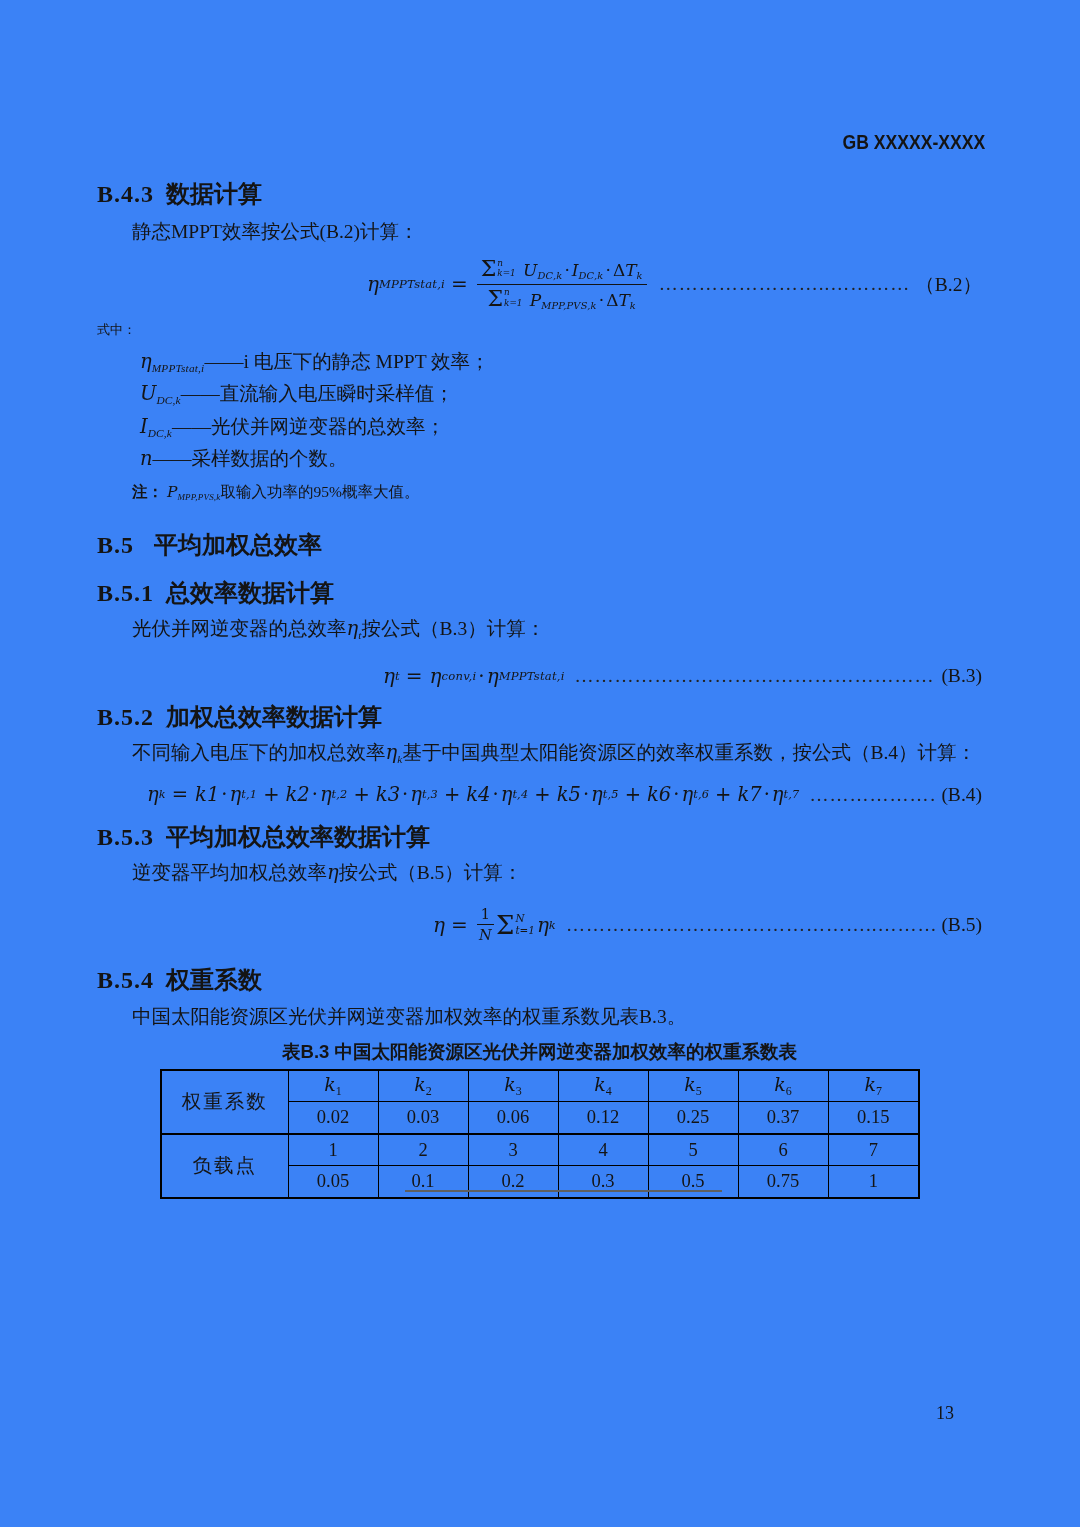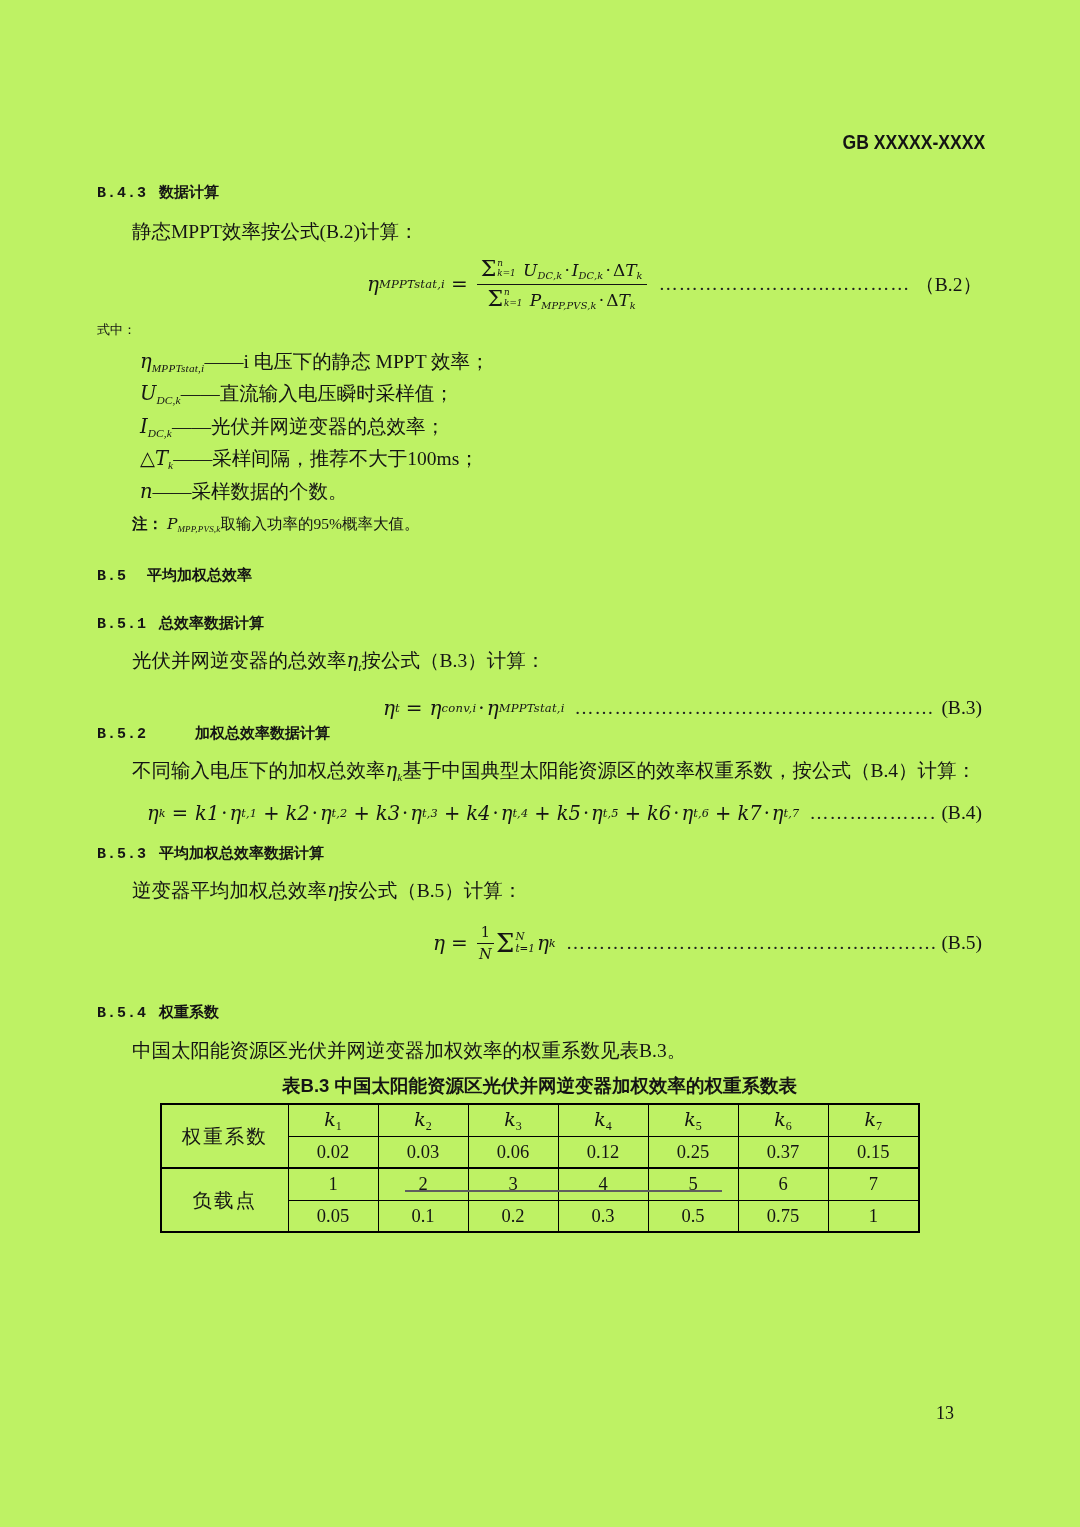--- a/index.html
+++ b/index.html
@@ -1,37 +1,37 @@
 <!DOCTYPE html>
 <html><head>
 <meta charset="utf-8">
 <style>
   * { margin:0; padding:0; box-sizing:border-box; }
   html,body { background:#e8e8e8; }
   .page {
     position:relative;
     width:1080px; height:1527px;
-    background:#bef264;
+    background:#3b82f6;
     margin:0 auto;
     font-family:"Liberation Serif","DejaVu Serif",serif;
     color:#141414;
     overflow:hidden;
   }
   .doc-code {
     position:absolute; top:131px; right:95px;
     font-family:"Liberation Sans","DejaVu Sans",sans-serif;
     font-weight:700; font-size:20px; letter-spacing:0px;
     transform:scaleX(0.88); transform-origin:right center;
     white-space:nowrap;
   }
   .content { position:absolute; top:183px; left:97px; right:98px; }
 
   .sec-h {
-    font-family:Liberation Mono, monospace;
-    font-weight:700; font-size:15px; line-height:22px;
+    font-family:Liberation Serif, serif;
+    font-weight:700; font-size:24px; line-height:22px;
     display:flex; align-items:center;
   }
   .sec-h .sec-num { letter-spacing:1px; margin-right:12px; white-space:nowrap; }
   .sec-h.wide .sec-num { margin-right:20px; }
 
   .para { font-size:19.5px; line-height:25px; padding-left:35px; }
 
   
   .formula { display:flex; align-items:center; }
   .f-math { display:inline-flex; align-items:center; white-space:nowrap;
@@ -66,25 +66,25 @@
   .defs { margin-top:7px; padding-left:43px; font-size:19.5px; }
   .def-item { line-height:26.5px; }
   .def-item .v, .def-item .up { font-size:19.5px; }
 
   .note { margin-top:3px; padding-left:35px; font-size:15.5px; line-height:20px; }
   .note .note-label { font-family:"Liberation Sans","DejaVu Sans",sans-serif; font-weight:700; margin-right:4px; }
 
   .mt-h5   { margin-top:27px; }
   .mt-h51  { margin-top:26px; }
   .mt-p3   { margin-top:12px; }
-  .mt-h52  { margin-top:1px;gap:36px; }
+  .mt-h52  { margin-top:15px; }
   .mt-p4   { margin-top:12px; }
   .mt-h53  { margin-top:15px; }
   .mt-p5   { margin-top:12px; }
-  .mt-h54  { margin-top:37px; }
+  .mt-h54  { margin-top:21px; }
   .mt-p6   { margin-top:13px; }
 
   .table-title {
     margin-top:11px; text-align:center;
     font-family:"Liberation Sans","DejaVu Sans",sans-serif;
     font-weight:700; font-size:18.5px; line-height:23px;
   }
   .wtable { border-collapse:collapse; margin-left:63px; margin-top:6px; table-layout:fixed; }
   .wtable td { border:1px solid #000; height:32px; text-align:center; vertical-align:middle;
                font-size:18.5px; font-weight:400; }
@@ -144,21 +144,20 @@
       <span class="f-dots">……………………..……………………………</span>
       <span class="f-label">（B.2）</span>
     </div>
 
     <p class="where">式中：</p>
 
     <div class="defs">
       <div class="def-item"><span class="up"></span><i class="v">η</i><sub class="ms">MPPTstat,i</sub><span>——i 电压下的静态 MPPT 效率；</span></div>
       <div class="def-item"><span class="up"></span><i class="v">U</i><sub class="ms">DC,k</sub><span>——直流输入电压瞬时采样值；</span></div>
       <div class="def-item"><span class="up"></span><i class="v">I</i><sub class="ms">DC,k</sub><span>——光伏并网逆变器的总效率；</span></div>
-      <div class="def-item"><span class="up">△</span><i class="v">T</i><sub class="ms">k</sub><span>——采样间隔，推荐不大于100ms；</span></div>
       <div class="def-item"><span class="up"></span><i class="v">n</i><sub class="ms"></sub><span>——采样数据的个数。</span></div>
     </div>
 
     <p class="note">
       <span class="note-label">注：</span><i class="v">P</i><sub class="ms">MPP,PVS,k</sub><span>取输入功率的95%概率大值。</span>
     </p>
 
     <h2 class="sec-h wide mt-h5">
       <span class="sec-num">B.5</span>
       <span>平均加权总效率</span>

